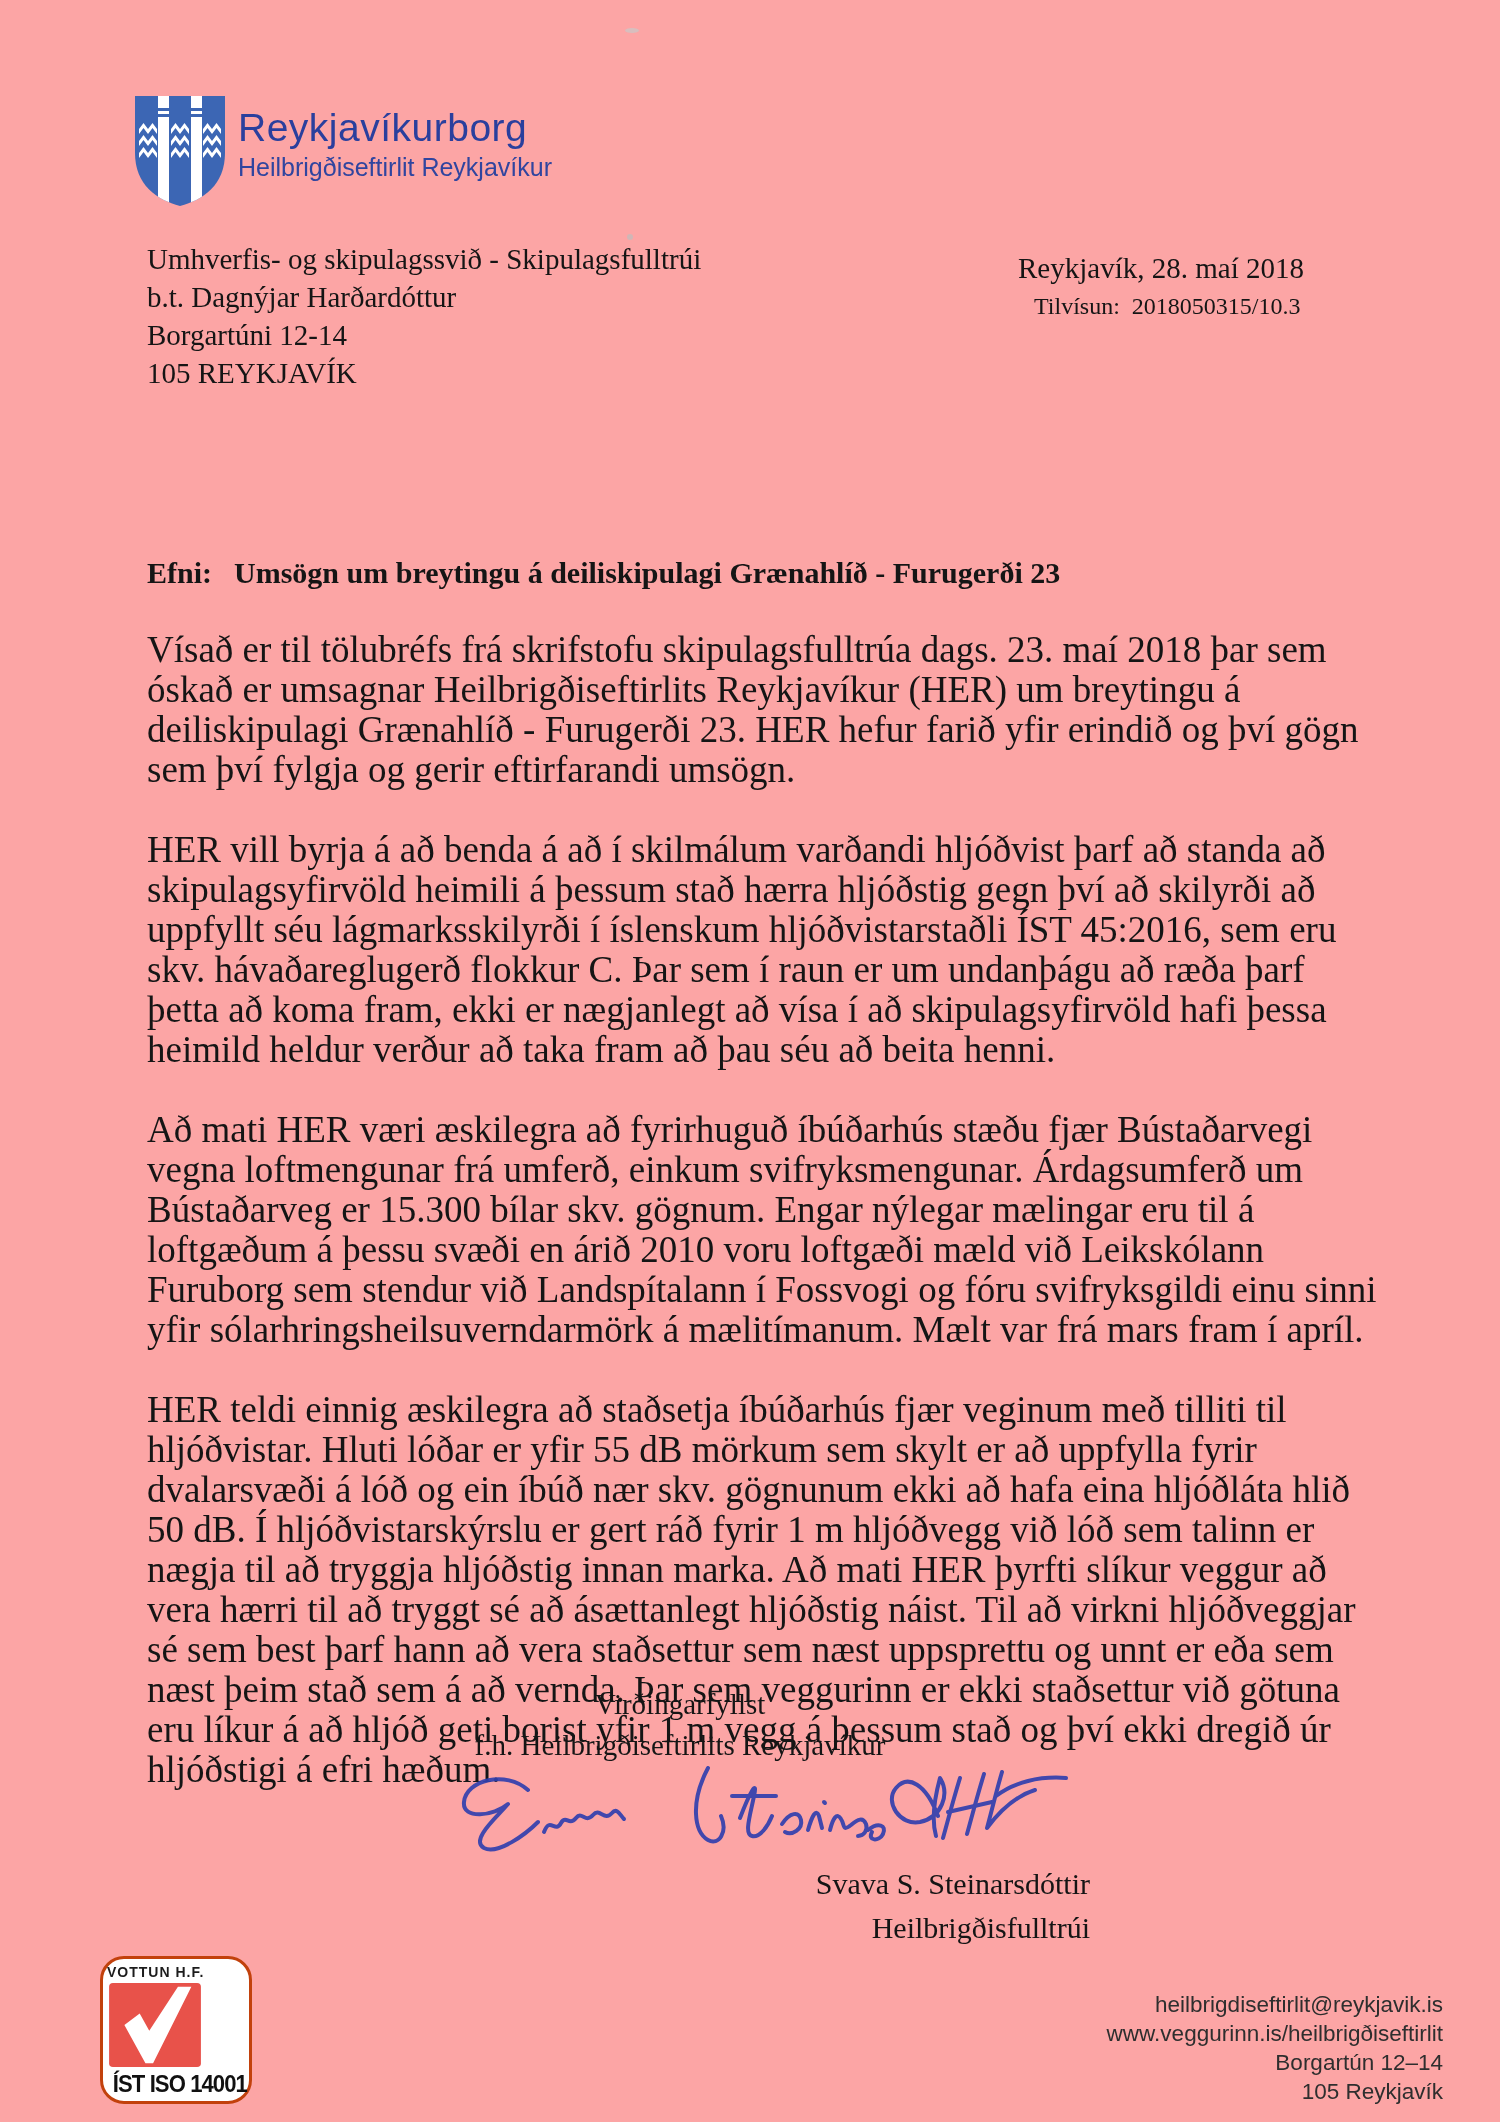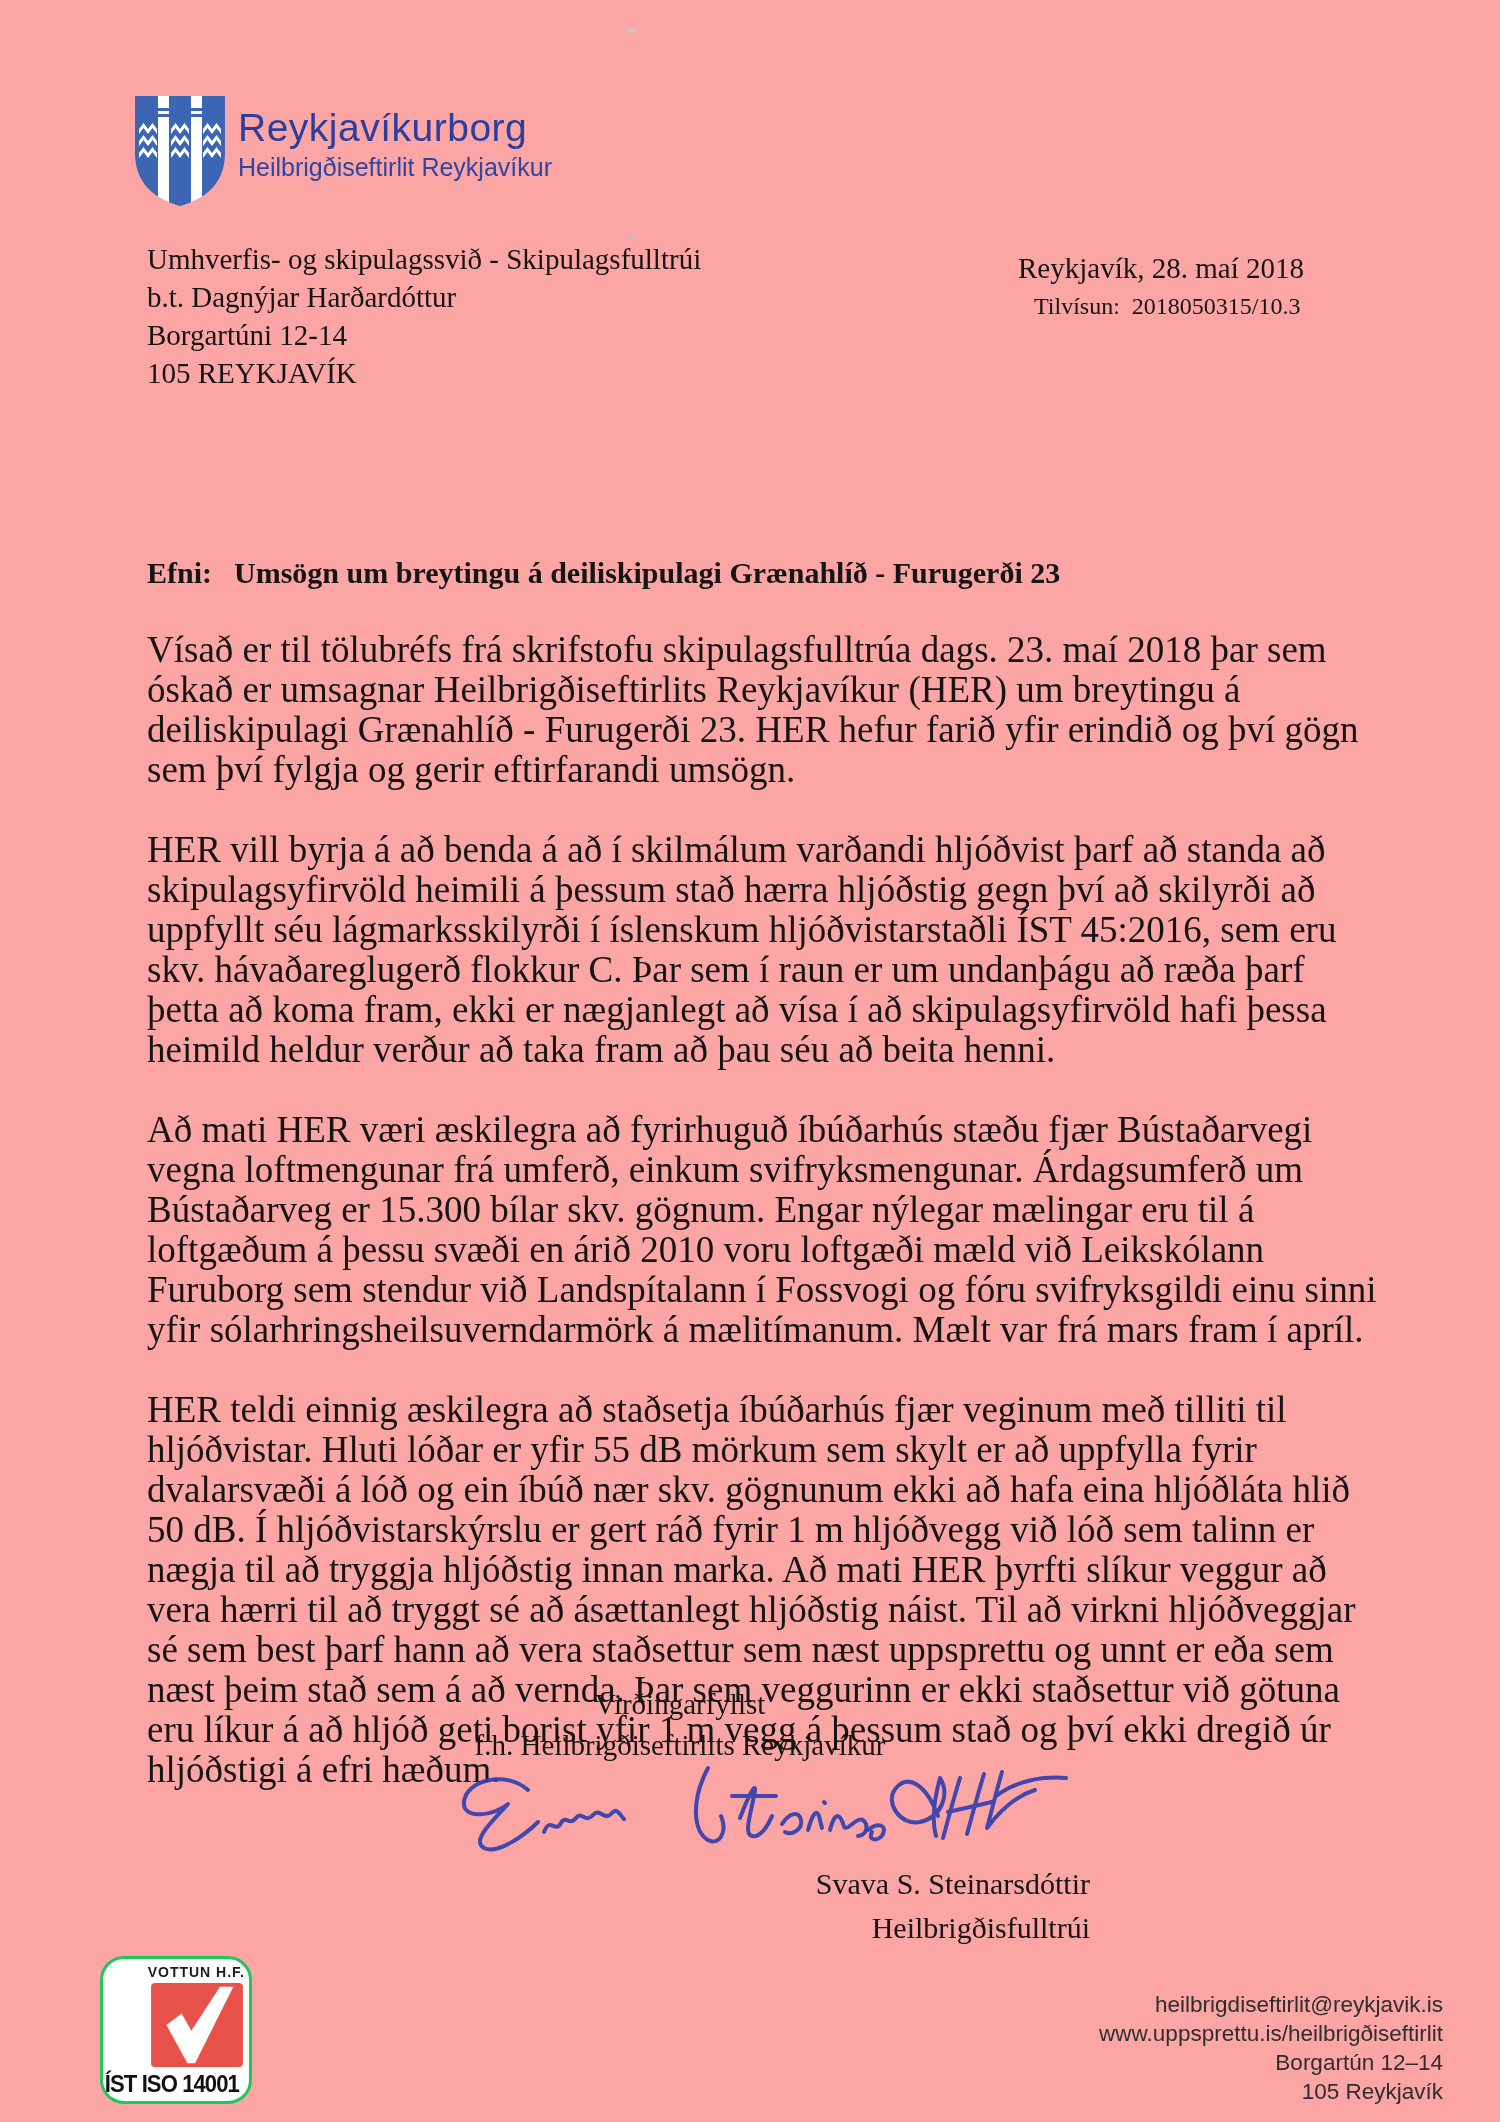--- a/index.html
+++ b/index.html
@@ -29,22 +29,22 @@
   
   .body-text{position:absolute;left:147px;top:630px;width:1238px;font-size:37px;line-height:40px;text-align:left;}
   .body-text p{margin:0 0 40px 0;}
   
   .closing{position:absolute;left:300px;top:1684px;width:760px;text-align:center;font-size:29px;line-height:41px;}
   .signature{position:absolute;left:430px;top:1758px;width:660px;height:112px;}
   .signer{position:absolute;left:300px;top:1862px;width:790px;text-align:right;font-size:30px;line-height:44px;}
   
   .iso-badge{
     position:absolute;left:100px;top:1956px;width:152px;height:148px;
-    border:3px solid #22c55e;border-radius:24px;
-    display:flex;flex-direction:column;align-items:flex-end;justify-content:space-between;
+    border:3px solid #c2410c;border-radius:24px;
+    display:flex;flex-direction:column;align-items:flex-start;justify-content:space-between;
     box-sizing:border-box;padding:5px 4px 3px 4px;
     background:#fff;
     font-family:"Liberation Sans",sans-serif;
   }
   .iso-badge .vottun{font-size:14px;font-weight:bold;letter-spacing:1px;color:#1c1c1c;}
   .iso-badge .mark{width:96px;height:88px;}
   .iso-badge .iso-label{font-size:24px;font-weight:bold;letter-spacing:-1px;color:#111;transform:scaleX(0.92);white-space:nowrap;}
   .contact{
     position:absolute;right:57px;top:1990px;text-align:right;
     font-family:"Liberation Sans",sans-serif;font-size:22.5px;line-height:29px;color:#2e2e2e;
@@ -159,18 +159,18 @@
       <svg viewBox="0 0 100 92" width="96" height="88">
         <rect x="2" y="2" width="96" height="88" rx="4" fill="#e8524a"></rect>
         <path d="M18,46 L34,34 L44,52 L74,6 L88,6 L48,86 L40,86 Z" fill="#fff"></path>
       </svg>
     </div>
     <div class="iso-label">ÍST ISO 14001</div>
   </div>
 
   <div class="contact">
     <div>heilbrigdiseftirlit@reykjavik.is</div>
-    <div>www.uppsprettu.is/heilbrigðiseftirlit</div>
+    <div>www.veggurinn.is/heilbrigðiseftirlit</div>
     <div>Borgartún 12–14</div>
     <div>105 Reykjavík</div>
   </div>
 
 </div>
 
 </body></html>

